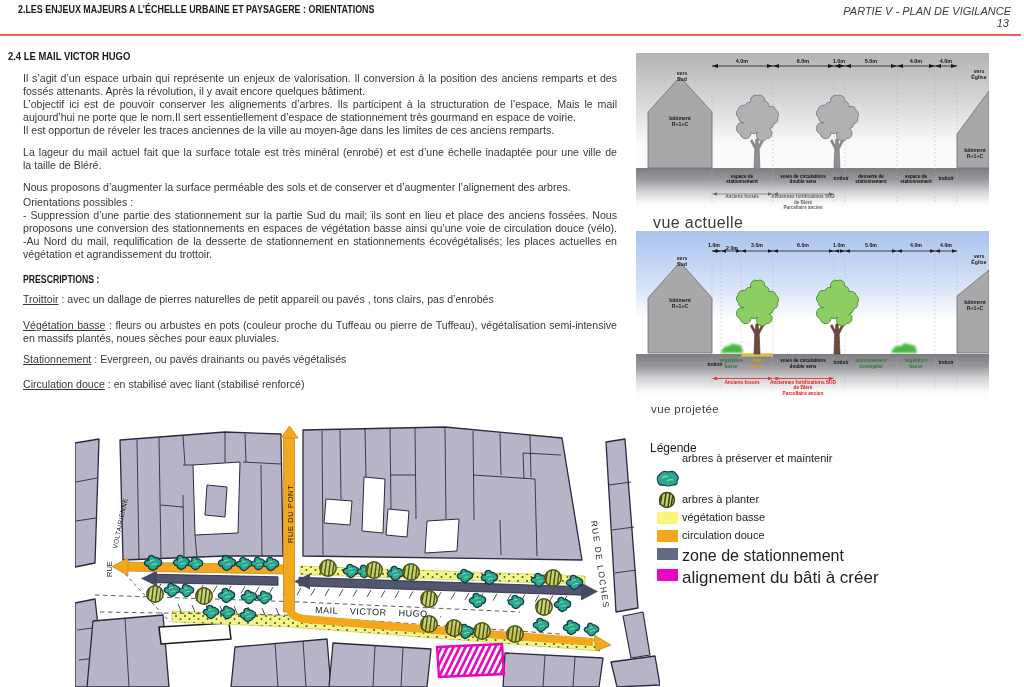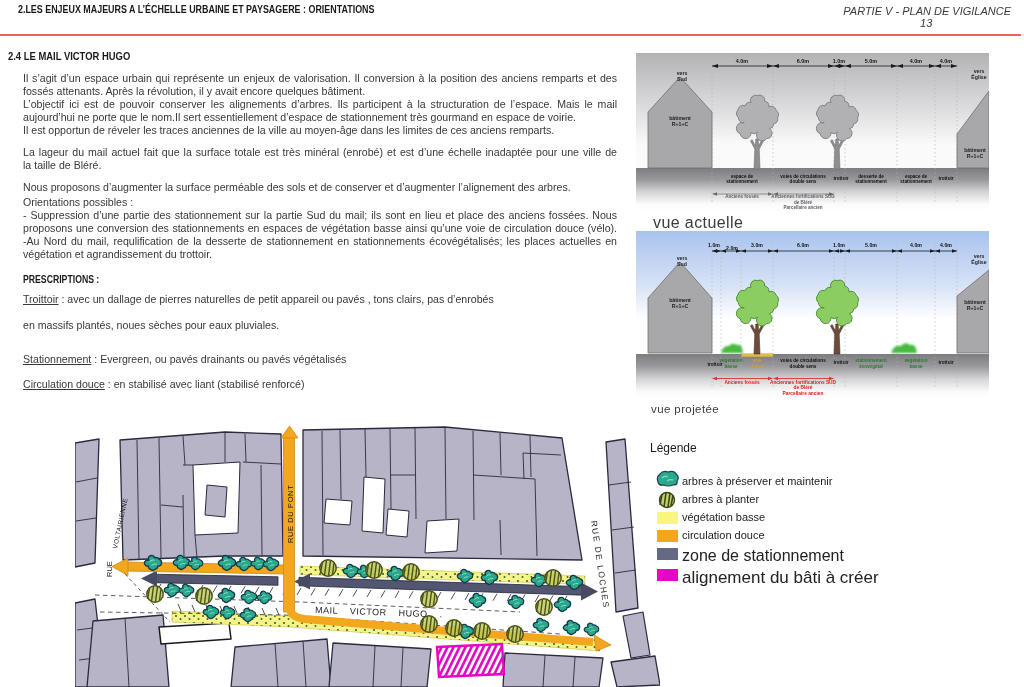--- a/index.html
+++ b/index.html
@@ -3,21 +3,21 @@
 html,body{margin:0;padding:0;background:#fff}
 body{width:1024px;height:687px;position:relative;overflow:hidden;font-family:"Liberation Sans",sans-serif;color:#383838}
 .abs{position:absolute}
 .jl{text-align:justify;text-align-last:justify}
 .bt{font-size:10.6px;line-height:13px;width:594px;left:23px}
 u{text-underline-offset:1px}
 </style></head><body>
 
 <div class="abs" style="left:18px;top:3px;font-size:11px;font-weight:bold;color:#1a1a1a;transform:scaleX(0.81);transform-origin:left top">2.LES ENJEUX MAJEURS A L’ÉCHELLE URBAINE ET PAYSAGERE : ORIENTATIONS</div>
 
-<div class="abs" style="right:13px;top:5px;font-size:11px;font-style:italic;color:#3a3a3a;text-align:center">PARTIE V - PLAN DE VIGILANCE<br><span style="padding-right:2px">13</span></div>
+<div class="abs" style="right:13px;top:5px;font-size:11px;font-style:italic;color:#3a3a3a;text-align:right">PARTIE V - PLAN DE VIGILANCE<br><span style="padding-right:2px">13</span></div>
 
 <div class="abs" style="left:0;top:34px;width:1021px;height:2px;background:#ee6156"></div>
 
 <div class="abs" style="left:8px;top:50px;font-size:11.5px;font-weight:bold;color:#1a1a1a;transform:scaleX(0.82);transform-origin:left top">2.4 LE MAIL VICTOR HUGO</div>
 
 <div class="abs bt" style="top:72px">
 <div class="jl">Il s’agit d’un espace urbain qui représente un enjeux de valorisation. Il conversion à la position des anciens remparts et des</div>
 <div>fossés attenants. Après la révolution, il y avait encore quelques bâtiment.</div>
 <div class="jl">L’objectif ici est de pouvoir conserver les alignements d’arbres. Ils participent à la structuration de l’espace. Mais le mail</div>
 <div>aujourd’hui ne porte que le nom.Il sert essentiellement d’espace de stationnement très gourmand en espace de voirie.</div>
@@ -39,20 +39,21 @@
 <div class="jl">proposons une conversion des stationnements en espaces de végétation basse ainsi qu’une voie de circulation douce (vélo).</div>
 <div class="jl">-Au Nord du mail, requlification de la desserte de stationnement en stationnements écovégétalisés; les places actuelles en</div>
 <div>végétation et agrandissement du trottoir.</div>
 </div>
 
 <div class="abs bt" style="top:273px;font-weight:bold;color:#1a1a1a;transform:scaleX(0.82);transform-origin:left top">PRESCRIPTIONS :</div>
 
 <div class="abs bt" style="top:293px"><u>Troittoir</u> : avec un dallage de pierres naturelles de petit appareil ou pavés , tons clairs, pas d’enrobés</div>
 
 <div class="abs bt" style="top:319px">
+<div class="jl"><u>Végétation basse</u> : fleurs ou arbustes en pots (couleur proche du Tuffeau ou pierre de Tuffeau), végétalisation semi-intensive</div>
 <div>en massifs plantés, noues sèches pour eaux pluviales.</div>
 </div>
 
 <div class="abs bt" style="top:353px"><u>Stationnement</u> : Evergreen, ou pavés drainants ou pavés végétalisés</div>
 
 <div class="abs bt" style="top:378px"><u>Circulation douce</u> : en stabilisé avec liant (stabilisé renforcé)</div>
 
 <svg class="abs" style="left:636px;top:52px" width="353" height="162" viewBox="-9 0 353 162">
 <defs>
 <linearGradient id="sky1" x1="0" y1="0" x2="0" y2="1">
@@ -319,21 +320,21 @@
 
 <rect x="2" y="42" width="21" height="12" fill="#faf57e"></rect>
 
 <rect x="2" y="60" width="21" height="12" fill="#f4a71b"></rect>
 
 <rect x="2" y="78" width="21" height="12" fill="#646a84"></rect>
 
 <rect x="2" y="99" width="21" height="12" fill="#e606c4"></rect>
 </svg>
 
-<div class="abs" style="left:682px;top:475px;font-size:11px;color:#222">arbres à préserver et maintenir</div>
+<div class="abs" style="left:682px;top:452px;font-size:11px;color:#222">arbres à préserver et maintenir</div>
 
 <div class="abs" style="left:682px;top:493px;font-size:11px;color:#222">arbres à planter</div>
 
 <div class="abs" style="left:682px;top:511px;font-size:11px;color:#222">végétation basse</div>
 
 <div class="abs" style="left:682px;top:529px;font-size:11px;color:#222">circulation douce</div>
 
 <div class="abs" style="left:682px;top:547px;font-size:16px;color:#222">zone de stationnement</div>
 
 <div class="abs" style="left:682px;top:568px;font-size:17px;color:#222">alignement du bâti à créer</div>

